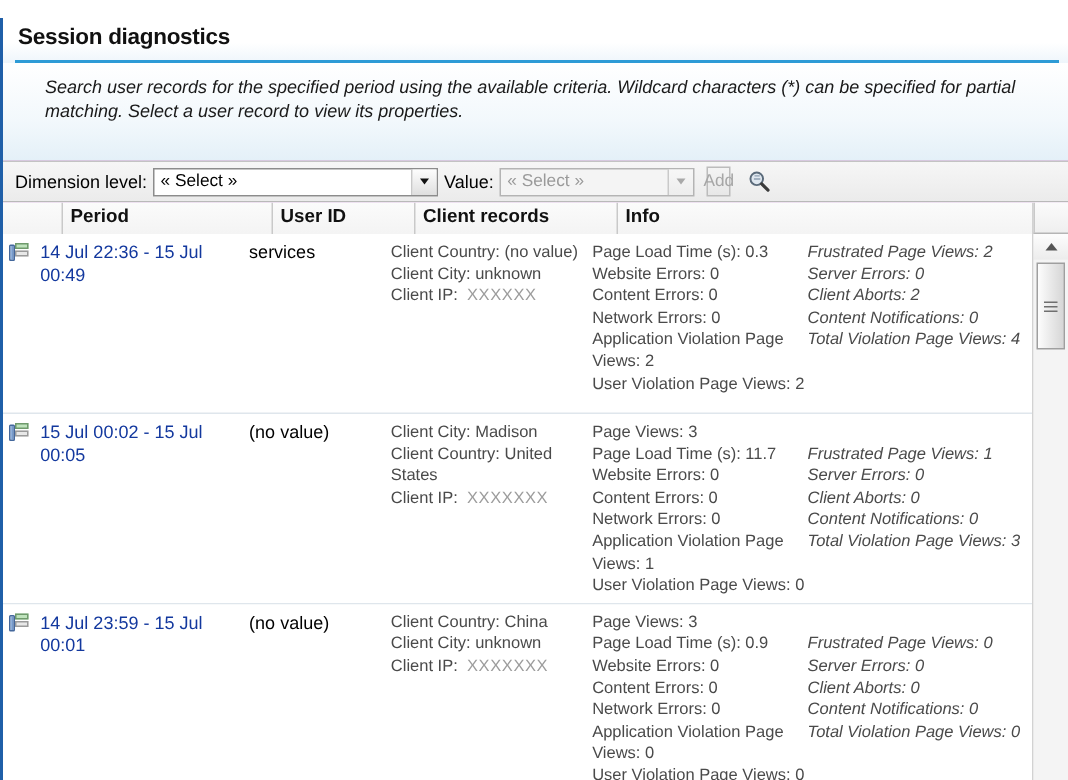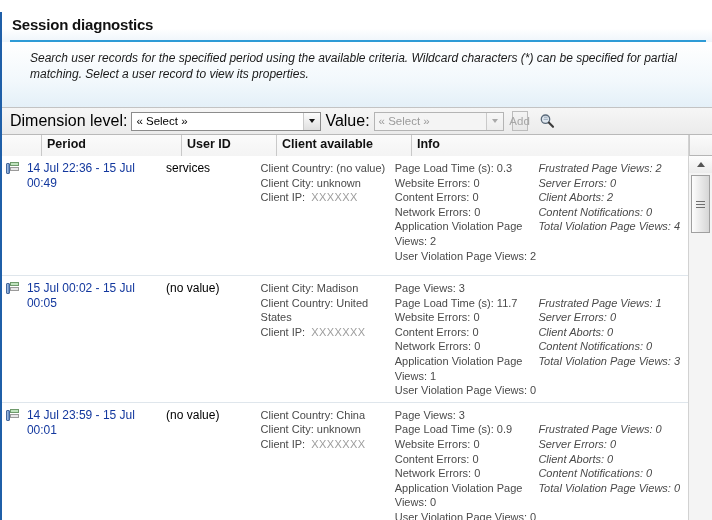--- a/index.html
+++ b/index.html
@@ -69,21 +69,21 @@
     background: linear-gradient(to bottom, #f6f6f6 0%, #ebebeb 100%);
     border-top: 1px solid #c3c3c3;
     border-bottom: 1px solid #b9b9b9;
     display: flex;
     align-items: center;
     padding: 0 0 0 8px;
     box-sizing: border-box;
     gap: 4px;
   }
   .tb-label {
-    font-size: 16px;
+    font-size: 12px;
     color: #000;
     white-space: nowrap;
   }
   .combo {
     position: relative;
     height: 19px;
     box-sizing: border-box;
     border: 1px solid #8c8c8c;
     background: #ffffff;
     display: flex;
@@ -357,21 +357,21 @@
       </svg>
     </div>
   </div>
 
   <div class="grid-wrap">
 
     <div class="grid-head">
       <div class="th col-icon"></div>
       <div class="th col-period">Period</div>
       <div class="th col-user">User ID</div>
-      <div class="th col-loc">Client available</div>
+      <div class="th col-loc">Client records</div>
       <div class="th col-info">Info</div>
     </div>
 
     <div class="grid-body" id="grid-body">
         <div class="row">
           <div class="cell col-icon">
             <span class="session-icon">
               <span class="bar"></span>
               <span class="sheet1"></span>
               <span class="sheet2"></span>

